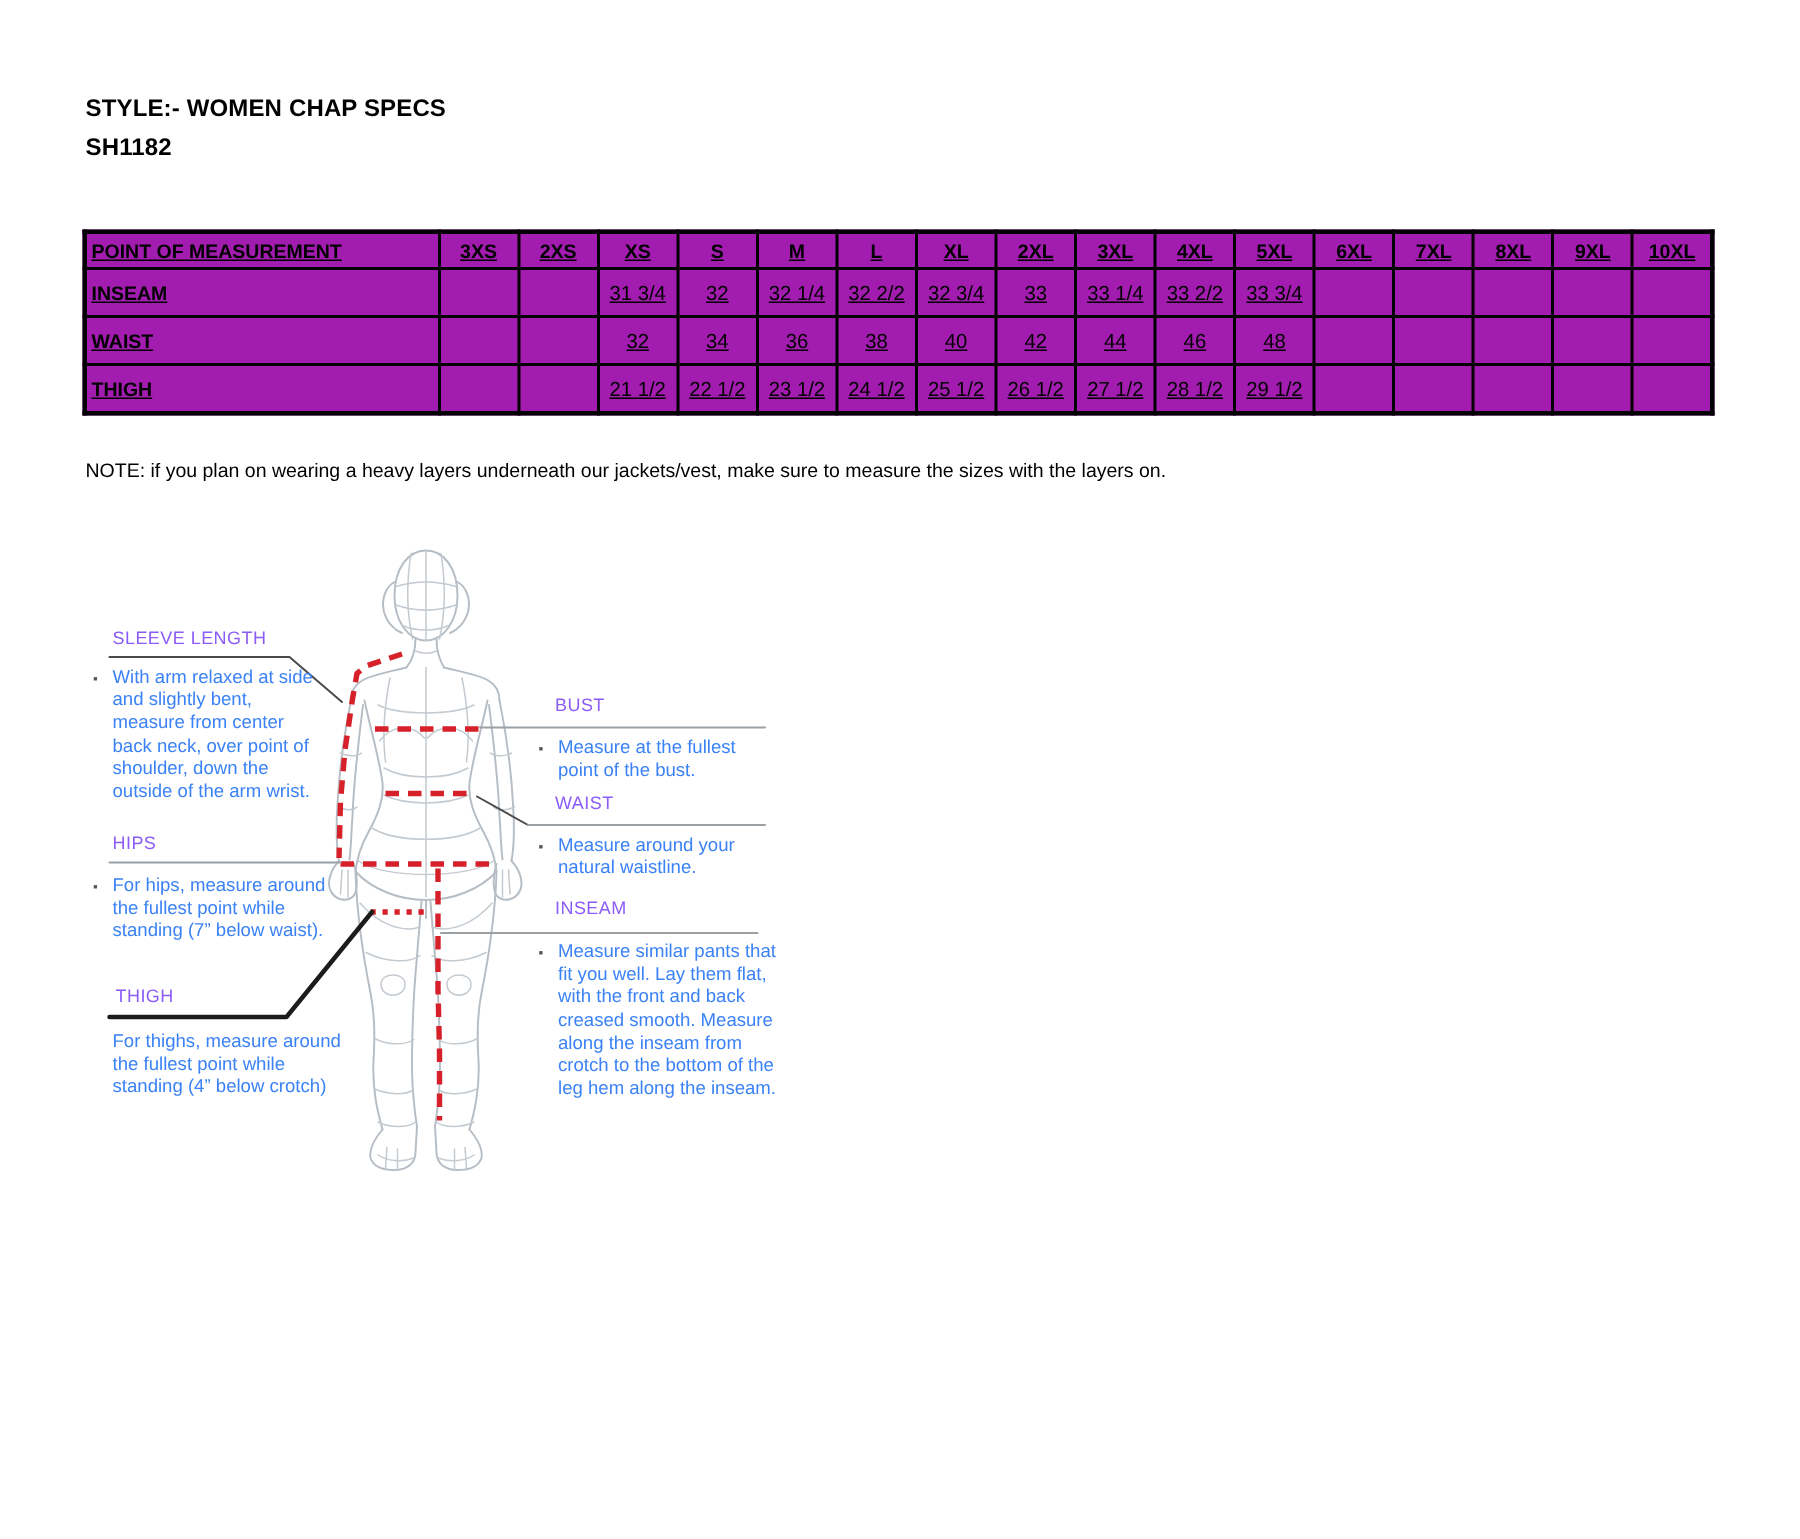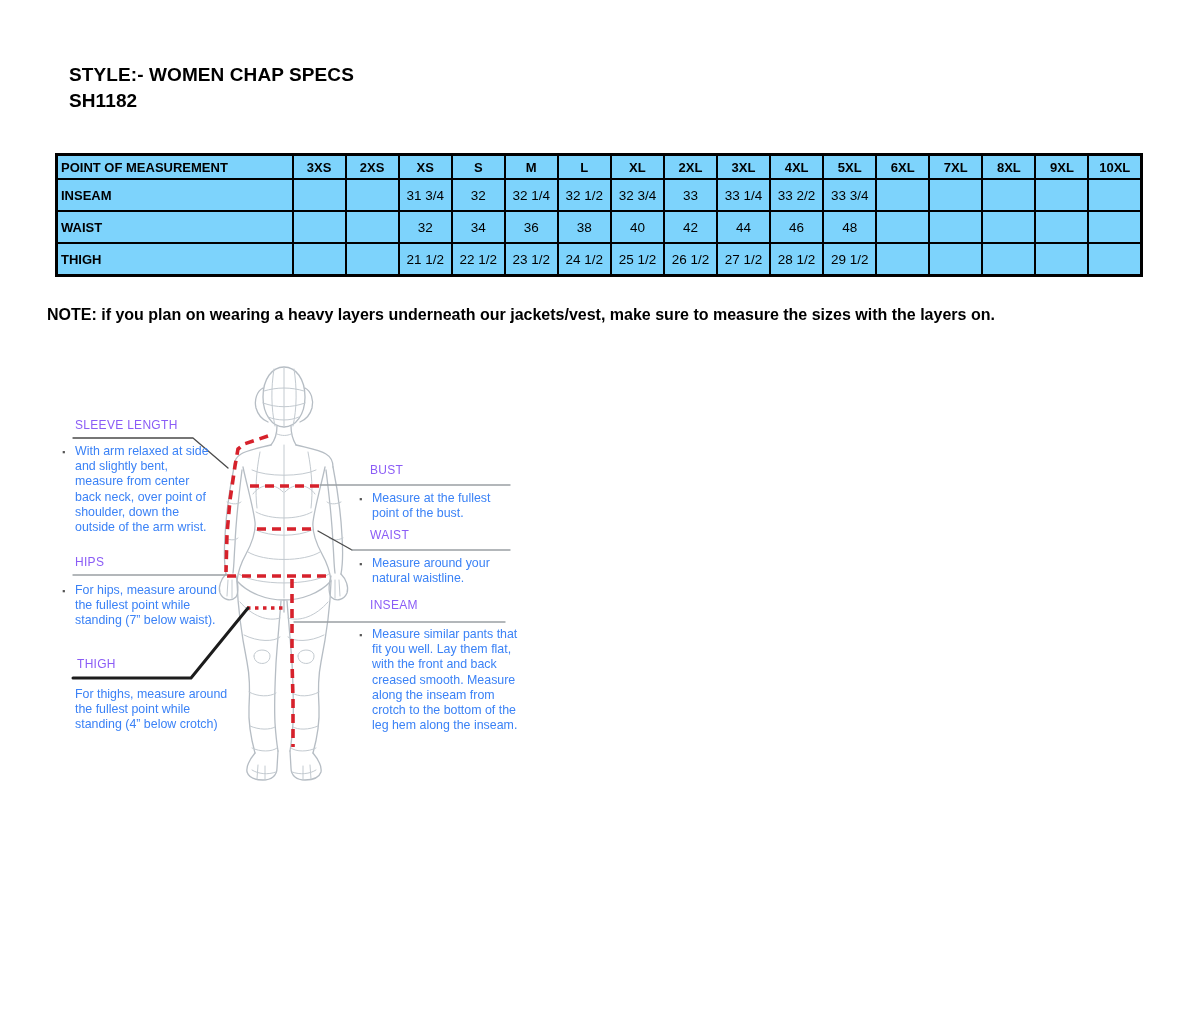--- a/index.html
+++ b/index.html
@@ -1,33 +1,33 @@
 <!DOCTYPE html>
 <html><head>
 <meta charset="utf-8">
 <style>
   html,body{margin:0;padding:0;}
   body{
     width:1200px;height:1026px;position:relative;background:#ffffff;
     font-family:"Liberation Sans", sans-serif;color:#000;overflow:hidden;
   }
   .abs{position:absolute;}
-  .doc-title{left:57px;font-weight:bold;font-size:19px;letter-spacing:0.1px;margin-left:12px;}
+  .doc-title{left:57px;font-weight:bold;font-size:16px;letter-spacing:0.1px;}
   
   table.spec{
     position:absolute;left:55px;top:153px;width:1088px;
-    border-collapse:collapse;table-layout:fixed;border:3px solid #000;background:#7dd3fc;
+    border-collapse:collapse;table-layout:fixed;border:3px solid #000;background:#a21caf;text-decoration:underline;
   }
   table.spec col.c0{width:236px;}
   table.spec th,table.spec td{border:2px solid #000;font-size:13px;padding:0;overflow:hidden;white-space:nowrap;}
   table.spec thead th{height:22px;font-weight:bold;text-align:center;}
   table.spec th.pom{text-align:left;padding-left:3px;}
   table.spec tbody td{height:30px;text-align:center;font-weight:normal;font-size:13.5px;}
   table.spec td.rl{text-align:left;padding-left:3px;font-weight:bold;font-size:13px;}
-  .note{left:47px;top:306px;font-weight:bold;font-size:16px;}
+  .note{left:57px;top:306px;font-weight:normal;font-size:13px;}
   
   .g-title{font-size:12px;color:#8b5cf6;letter-spacing:0.3px;white-space:nowrap;}
   .g-desc{font-size:12.4px;color:#3b82f6;line-height:15.2px;}
   .d-row{display:flex;gap:5px;}
   .bullet{flex:0 0 8px;font-size:9px;color:#555;line-height:15px;padding-top:1px;}
   svg{pointer-events:none;}
 </style>
 </head>
 <body>
 
@@ -154,21 +154,21 @@
     </tr>
   </thead>
   <tbody>
     <tr>
       <td class="rl">INSEAM</td>
       <td></td>
       <td></td>
       <td>31 3/4</td>
       <td>32</td>
       <td>32 1/4</td>
-      <td>32 1/2</td>
+      <td>32 2/2</td>
       <td>32 3/4</td>
       <td>33</td>
       <td>33 1/4</td>
       <td>33 2/2</td>
       <td>33 3/4</td>
       <td></td>
       <td></td>
       <td></td>
       <td></td>
       <td></td>

